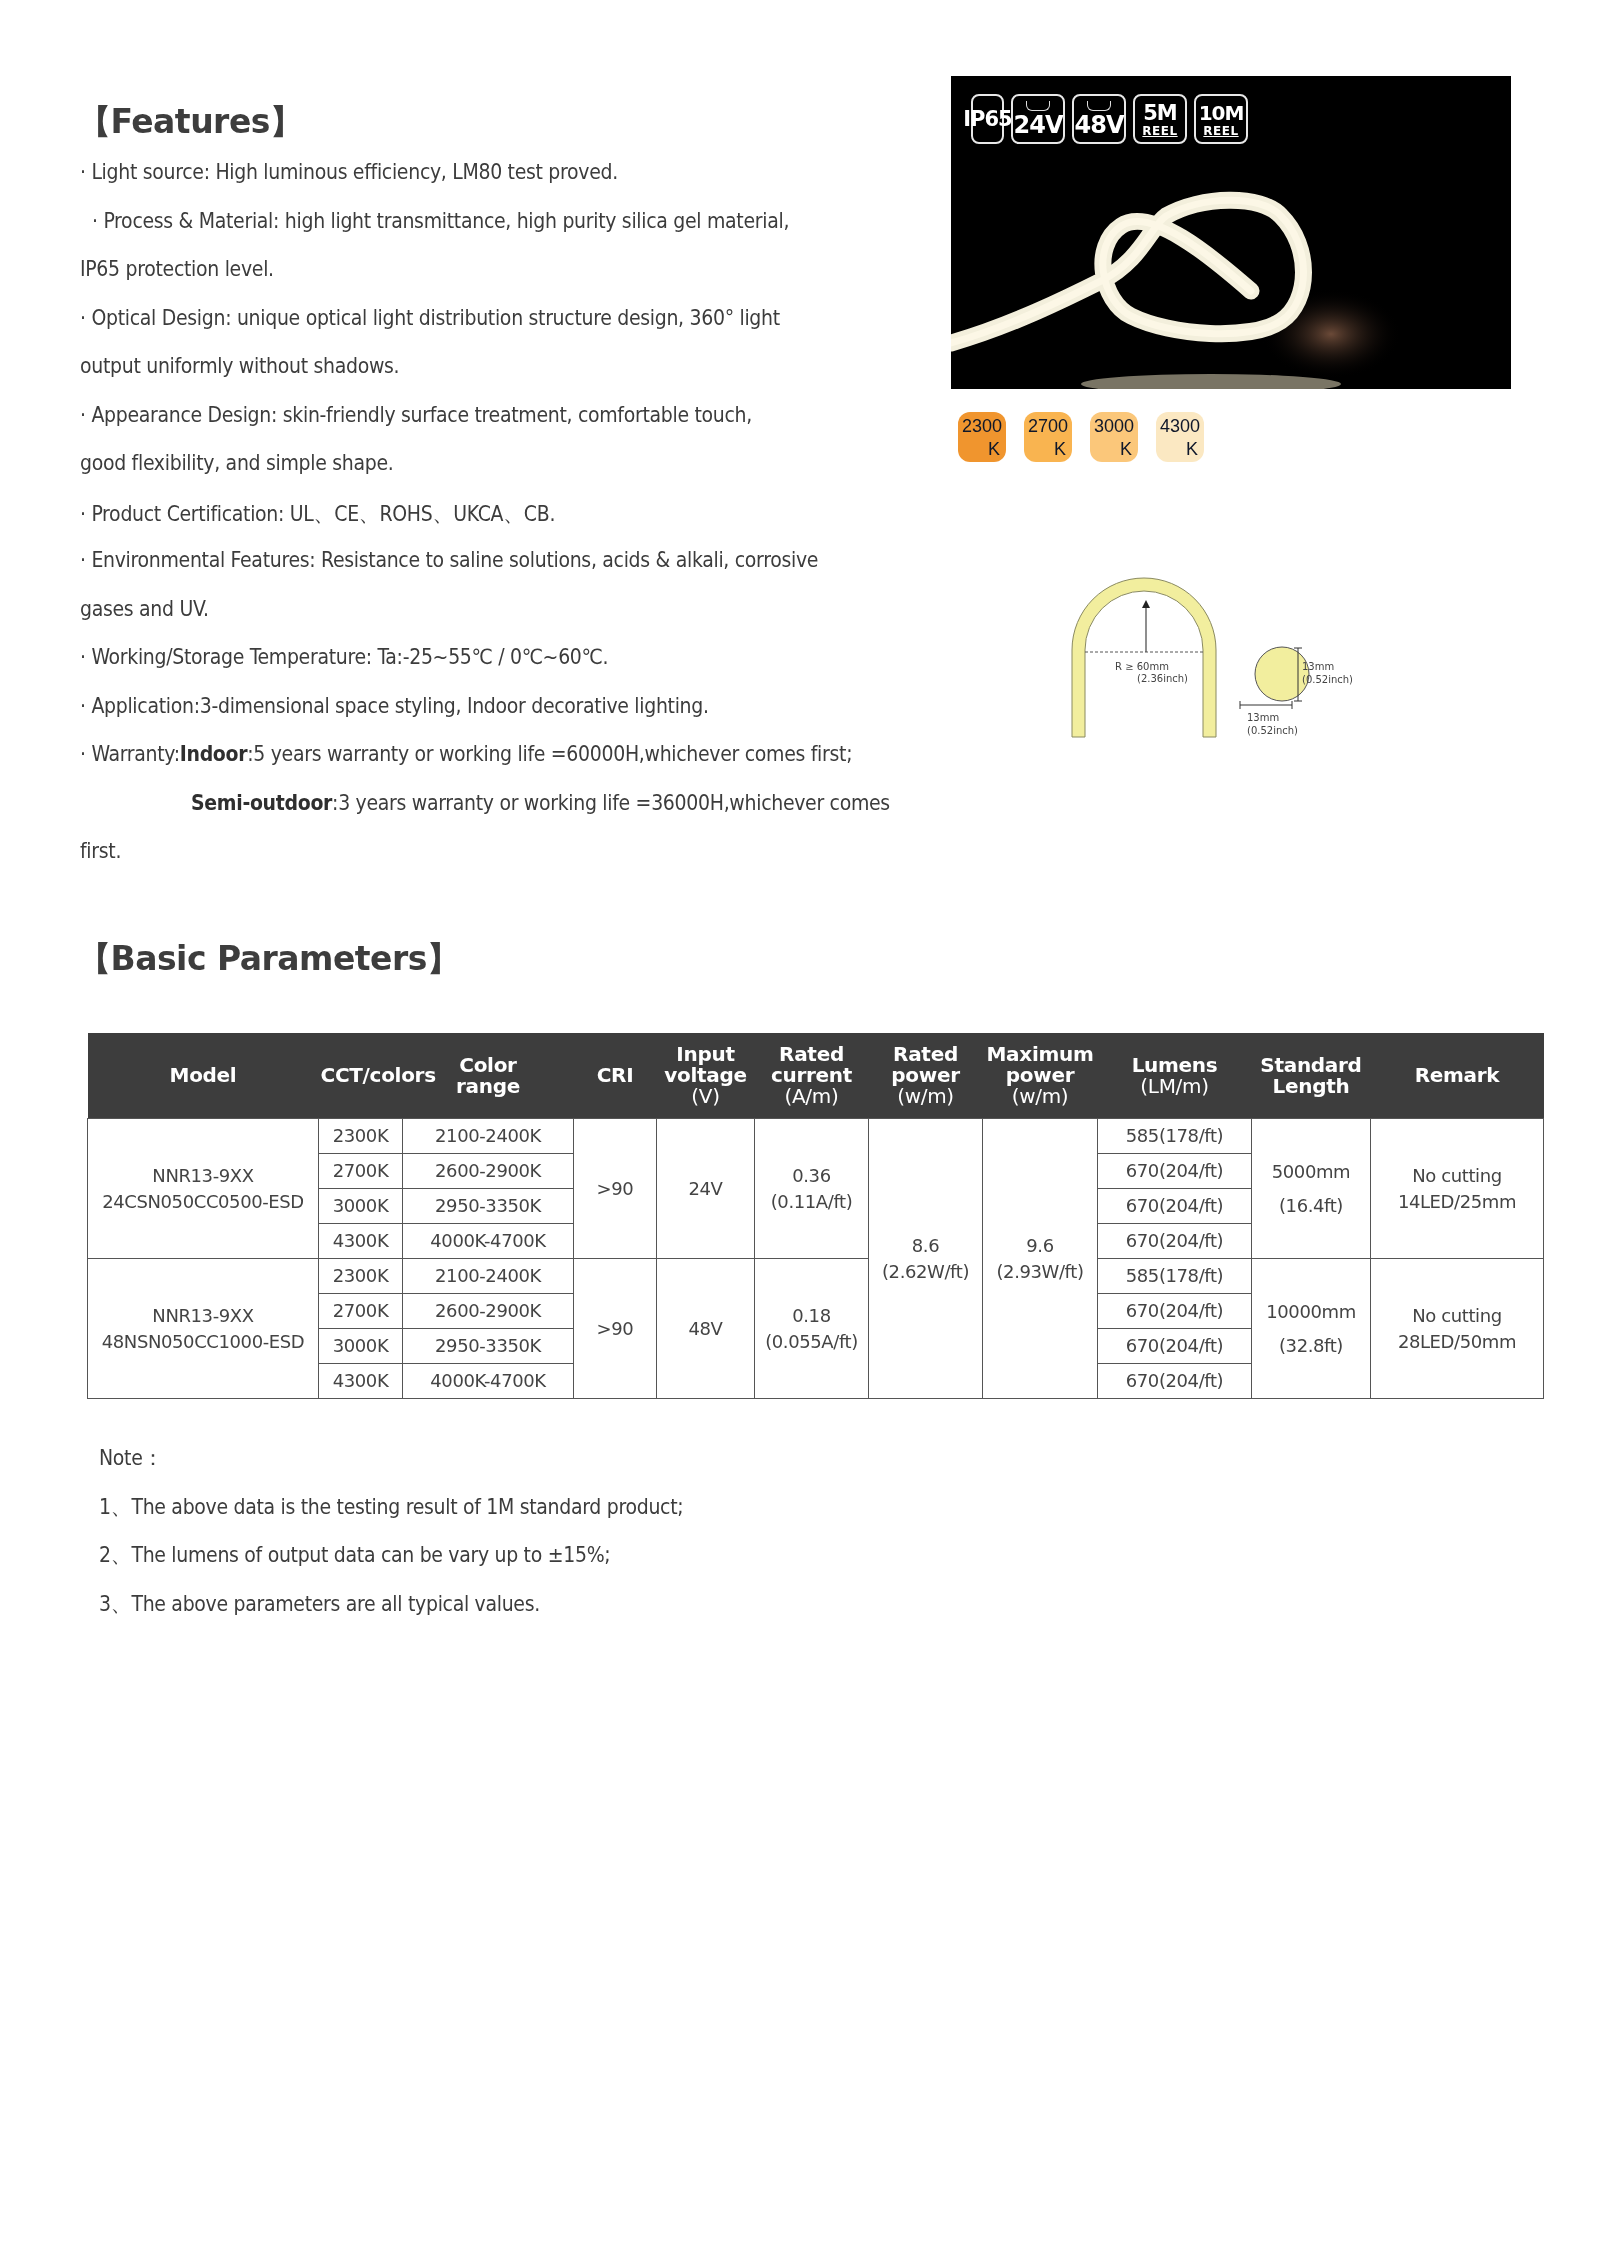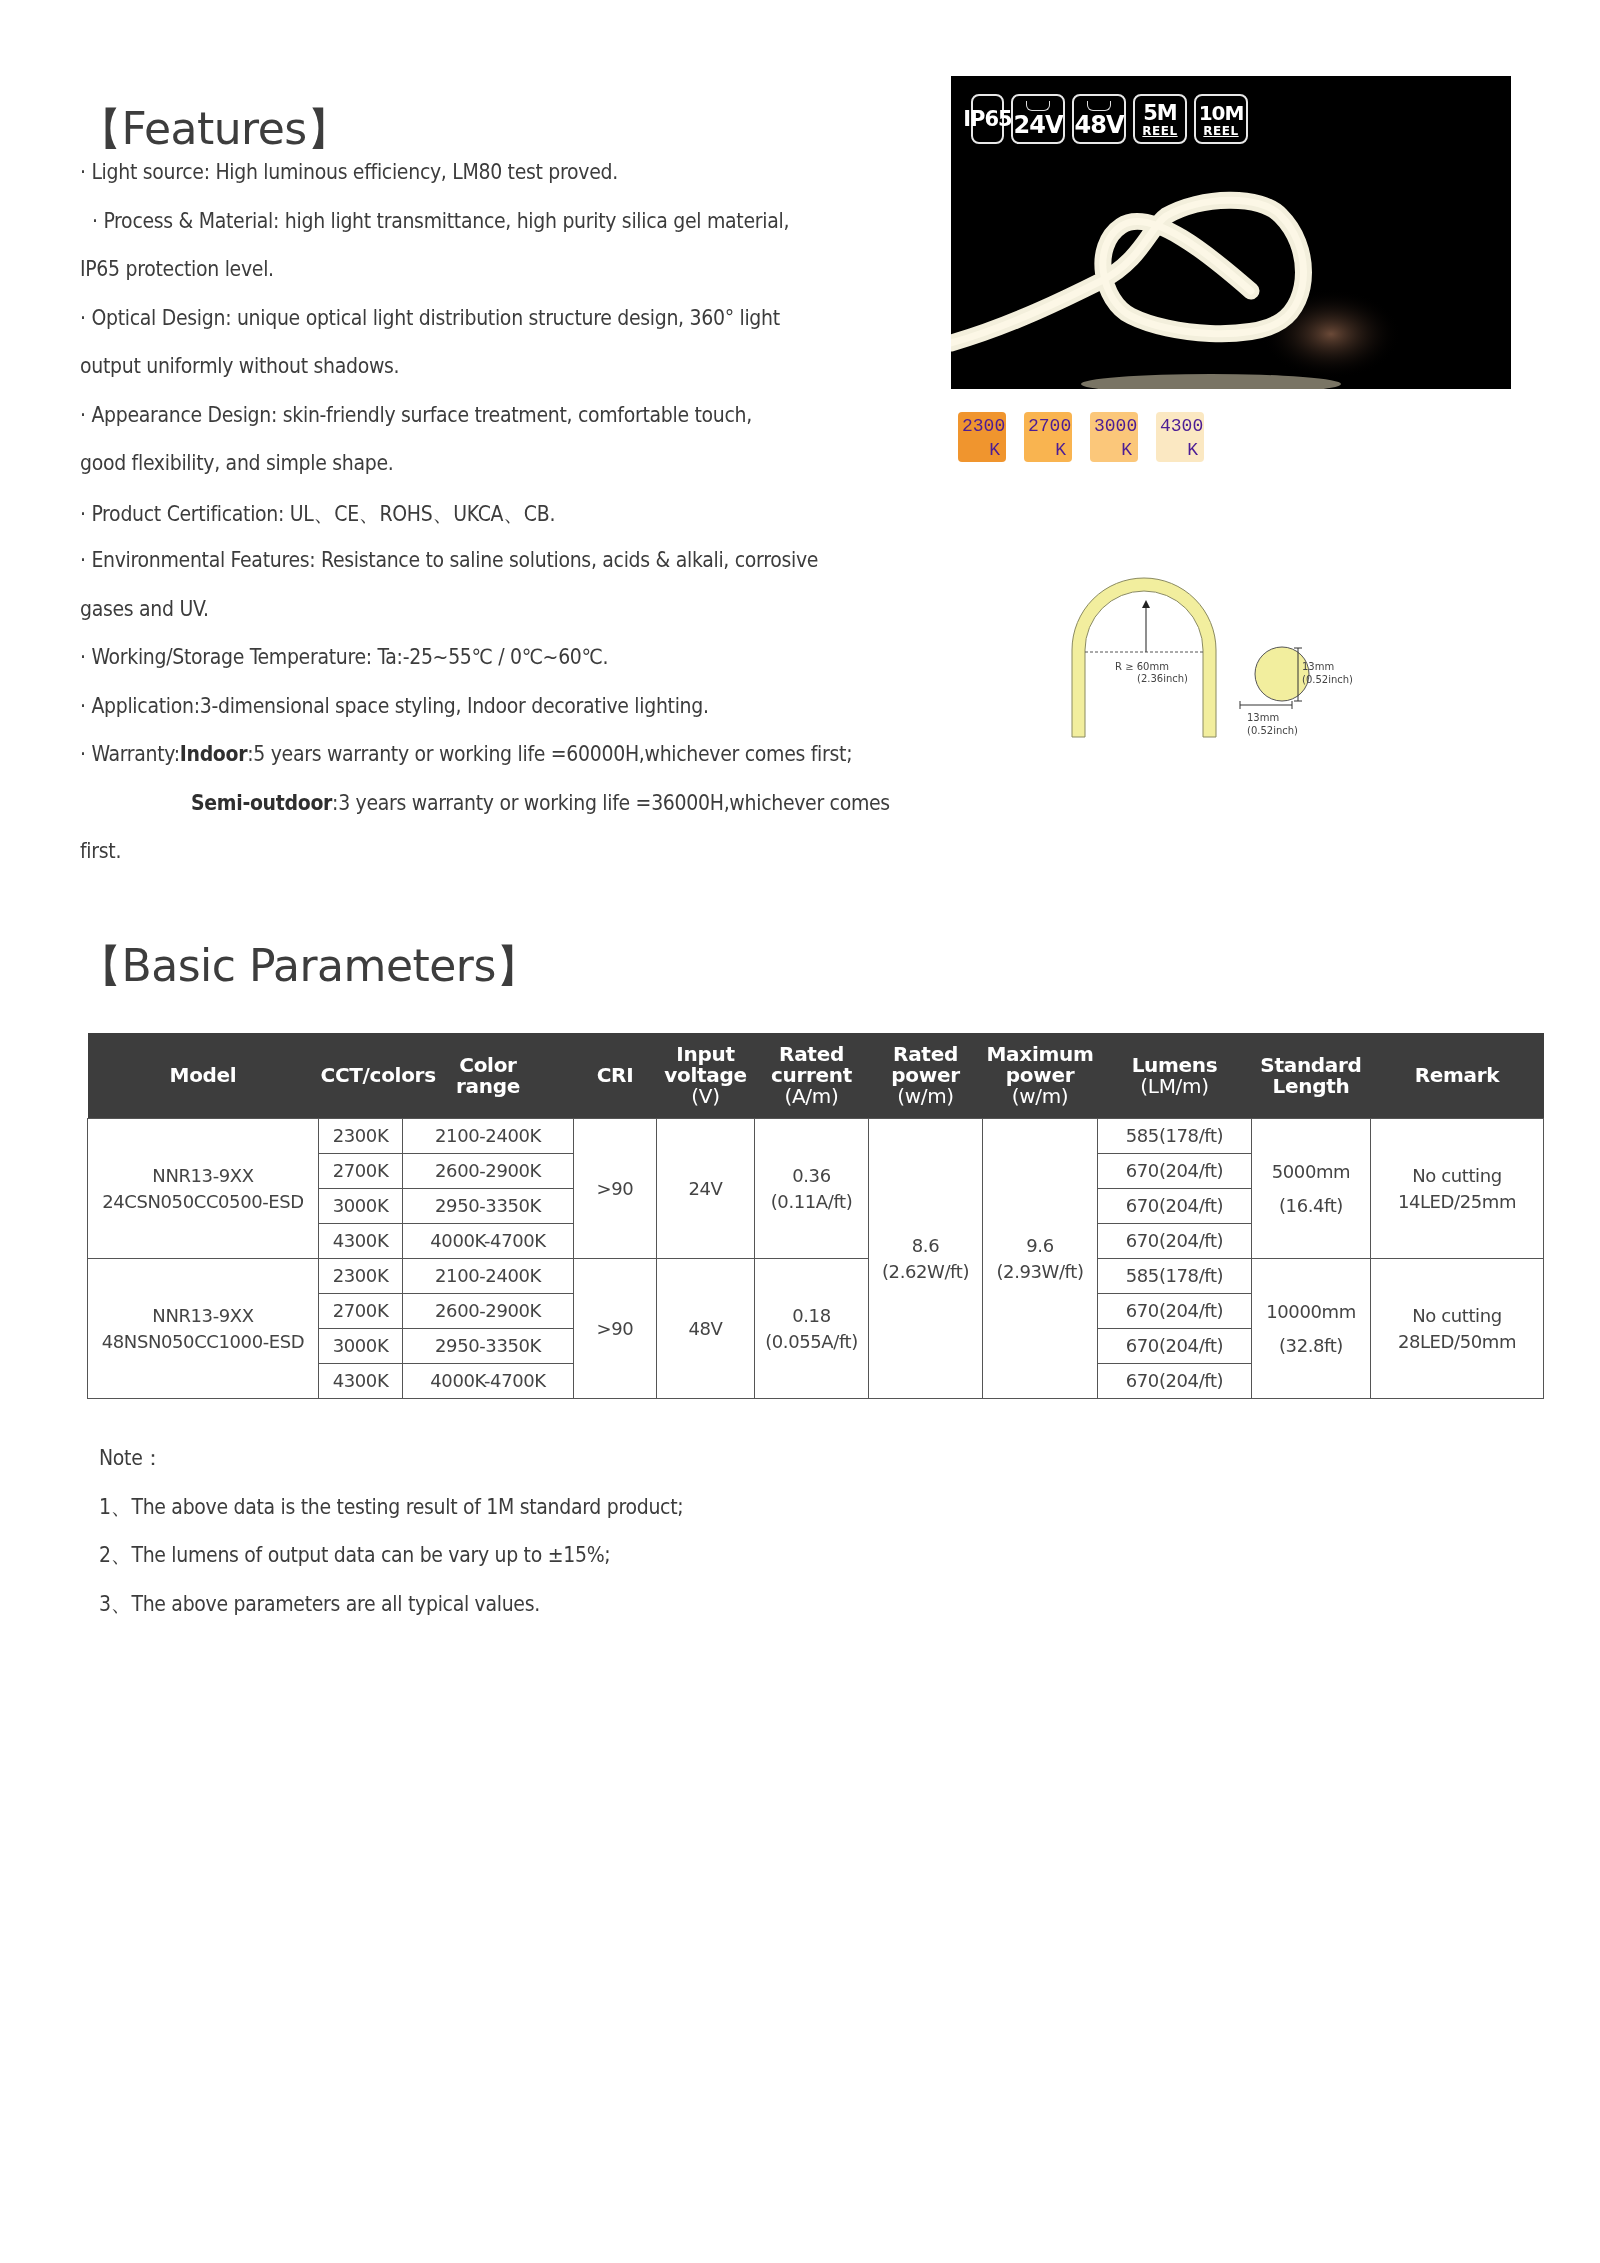--- a/index.html
+++ b/index.html
@@ -1,35 +1,35 @@
 <!DOCTYPE html>
 <html><head>
   <meta charset="utf-8">
   <style>
     html, body { margin: 0; padding: 0; background: #ffffff; }
     body { width: 1600px; height: 2263px; position: relative; overflow: hidden;
            font-family: "Liberation Sans", "DejaVu Sans", sans-serif; color: #3a3a3a; }
     .abs { position: absolute; }
-    .h-title { font-family: "DejaVu Sans", sans-serif; font-weight: normal; font-size: 44px; color: #3d3d3d; letter-spacing: -0.5px; }
+    .h-title { font-family: "DejaVu Sans", sans-serif; font-weight: bold; font-size: 33px; color: #3d3d3d; letter-spacing: -0.5px; }
     .feat { font-family: "DejaVu Sans Condensed", "DejaVu Sans", sans-serif; font-size: 21px; color: #3c3c3c; white-space: nowrap; letter-spacing: -0.3px; }
     .feat b { font-weight: bold; color: #2f2f2f; }
 
     
     .photo { left: 951px; top: 76px; width: 560px; height: 313px; background: #000; overflow: hidden; }
     .badges { position: absolute; left: 20px; top: 18px; display: flex; gap: 7px; }
     .badge { border: 2px solid #e8e8e8; border-radius: 8px; color: #fff; height: 50px;
              display: flex; flex-direction: column; align-items: center; justify-content: center;
              font-family: "DejaVu Sans", sans-serif; font-weight: bold; padding: 0 4px; box-sizing: border-box; }
     .badge .big { font-size: 24px; line-height: 24px; letter-spacing: -1px; }
     .badge .small { font-size: 12px; line-height: 12px; letter-spacing: 0.5px; text-decoration: underline; text-align: center; }
     .badge .cap { width: 22px; height: 9px; border: 1.5px solid #ddd; border-top: none; border-radius: 0 0 6px 6px; margin-bottom: 2px; }
 
     .swatches { left: 958px; top: 412px; display: flex; gap: 18px; }
-    .swatch { width: 48px; height: 50px; border-radius: 4px; font-size: 18px; color: #4c1d95;
-              font-family: Liberation Mono, monospace; position: relative; box-sizing: border-box; }
+    .swatch { width: 48px; height: 50px; border-radius: 12px; font-size: 18px; color: #0f172a;
+              font-family: Liberation Sans, sans-serif; position: relative; box-sizing: border-box; }
     .swatch .num { position: absolute; left: 4px; top: 4px; }
     .swatch .k { position: absolute; right: 6px; bottom: 2px; }
 
     
     .diagram { left: 1060px; top: 570px; width: 300px; height: 170px; }
     .diagram text { font-family: "DejaVu Sans", sans-serif; fill: #444; }
 
     
     table.params { position: absolute; left: 87px; top: 1033px; width: 1456px; border-collapse: collapse;
                    font-family: "DejaVu Sans", sans-serif; table-layout: fixed; }

